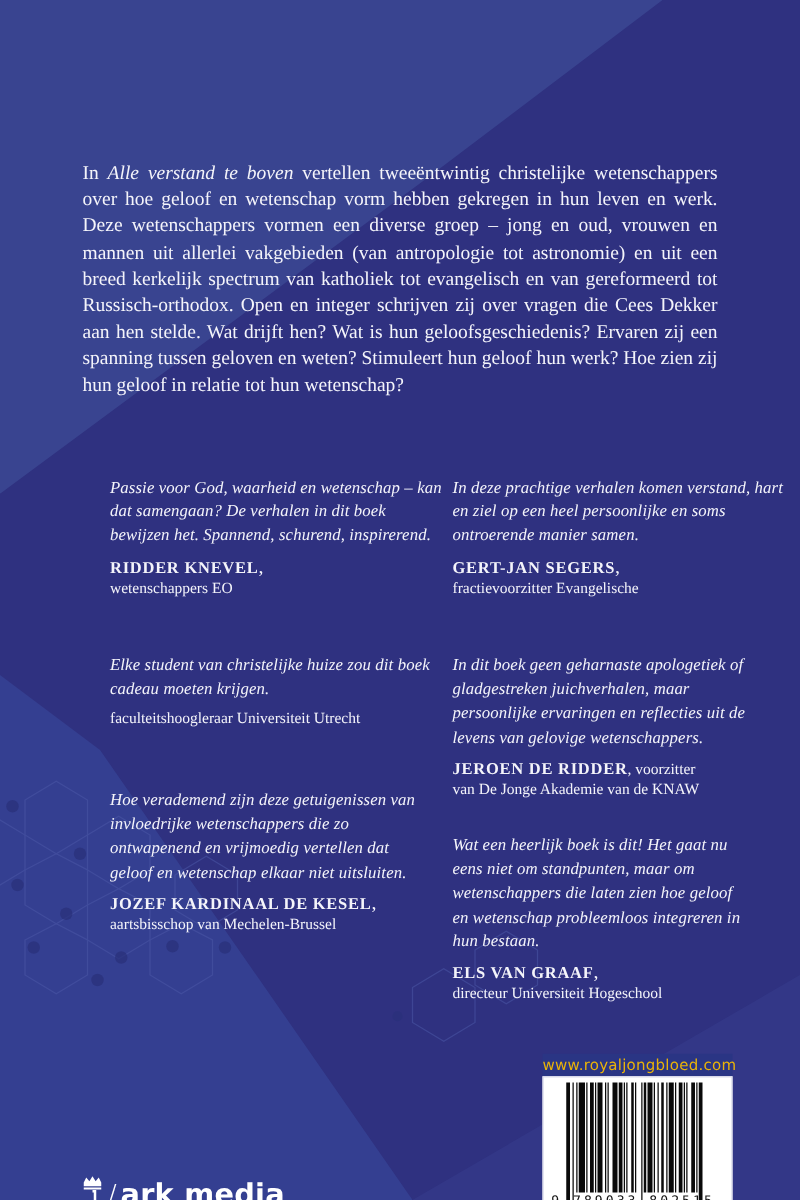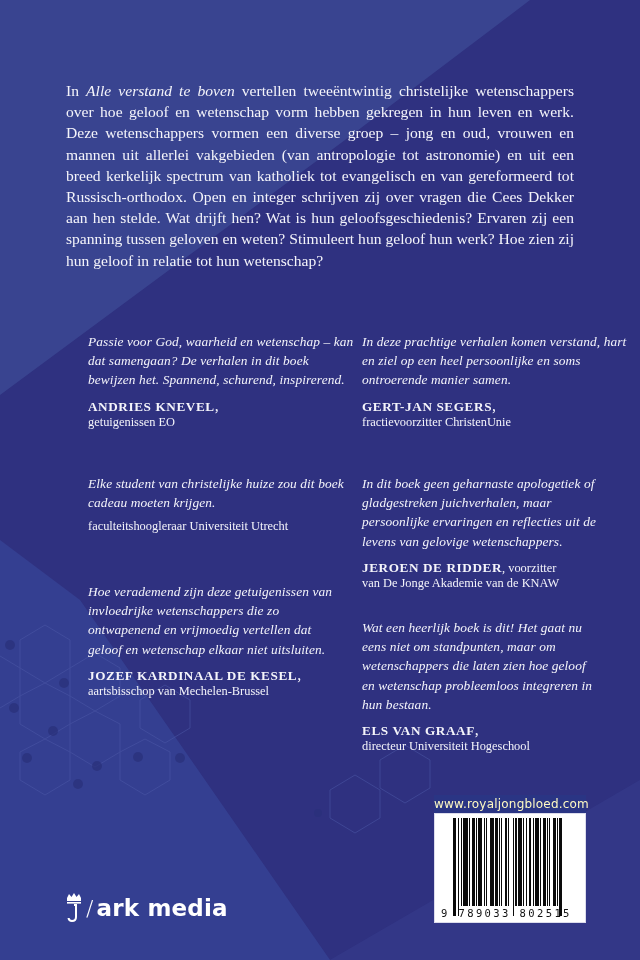--- a/index.html
+++ b/index.html
@@ -20,21 +20,21 @@
       background: #354192;
       clip-path: polygon(0 540px, 80px 600px, 330px 960px, 0 960px);
       opacity: 0.9;
     }
     .bg-light3 {
       position: absolute; inset: 0;
       background: rgba(60,70,150,0.35);
       clip-path: polygon(330px 960px, 640px 780px, 640px 960px);
     }
     .hex-layer { position: absolute; left: 0; top: 0; width: 640px; height: 960px; pointer-events: none; }
-    .content { position: absolute; inset: 0; }
+    .content { position: absolute; inset: 0; margin-top: 48px; }
 
     .intro {
       position: absolute; left: 66px; top: 80px; width: 508px;
       font-size: 15.6px; line-height: 21.2px; text-align: justify;
       text-align-last: left;
     }
     .intro p { margin: 0; }
     .intro .title-italic { font-style: italic; }
 
     .quote {
@@ -48,21 +48,21 @@
       font-weight: bold; font-size: 13.2px; letter-spacing: 0.6px; line-height: 16px;
     }
     .quote .q-role {
       font-size: 12.4px; line-height: 15px;
     }
 
     .barcode-box {
       position: absolute; left: 434px; top: 795px; width: 152px;
     }
     .url-band {
-      background: #2a3584; color: #fef9c3; font-family: "DejaVu Sans", sans-serif;
+      background: #2a3584; color: #eab308; font-family: "DejaVu Sans", sans-serif;
       font-size: 12px; height: 18px; line-height: 18px; text-align: center; letter-spacing: 0.2px;
     }
     .barcode-white {
       background: #ffffff; height: 108px; position: relative; border: 1px solid #dcdcec;
     }
     .bars { position: absolute; left: 18px; top: 4px; width: 126px; height: 94px; display: flex; align-items: flex-start; }
     .bars span { display: block; background: #0a0a0a; }
     .isbn {
       position: absolute; left: 6px; bottom: 3px; width: 140px;
       font-family: "DejaVu Sans Mono", monospace; font-size: 10.5px; color: #111;
@@ -111,28 +111,28 @@
 </svg>
 
 <div class="content">
 
   <div class="intro">
     <p><span>In </span><span class="title-italic">Alle verstand te boven</span><span> vertellen tweeëntwintig christelijke wetenschappers over hoe geloof en wetenschap vorm hebben gekregen in hun leven en werk. Deze wetenschappers vormen een diverse groep – jong en oud, vrouwen en mannen uit allerlei vakgebieden (van antropologie tot astronomie) en uit een breed kerkelijk spectrum van katholiek tot evangelisch en van gereformeerd tot Russisch-orthodox. Open en integer schrijven zij over vragen die Cees Dekker aan hen stelde. Wat drijft hen? Wat is hun geloofsgeschiedenis? Ervaren zij een spanning tussen geloven en weten? Stimuleert hun geloof hun werk? Hoe zien zij hun geloof in relatie tot hun wetenschap?</span></p>
   </div>
 
   <div class="quote" style="left:88px; top:332px;">
     <p class="q-text">Passie voor God, waarheid en wetenschap – kan dat samengaan? De verhalen in dit boek bewijzen het. Spannend, schurend, inspirerend.</p>
-    <div><span class="q-name">ANDRIES KNEVEL</span><span>,</span></div>
-    <div class="q-role">getuigenissen EO</div>
+    <div><span class="q-name">RIDDER KNEVEL</span><span>,</span></div>
+    <div class="q-role">wetenschappers EO</div>
   </div>
 
   <div class="quote" style="left:362px; top:332px;">
     <p class="q-text">In deze prachtige verhalen komen verstand, hart en ziel op een heel persoonlijke en soms ontroerende manier samen.</p>
     <div><span class="q-name">GERT-JAN SEGERS</span><span>,</span></div>
-    <div class="q-role">fractievoorzitter ChristenUnie</div>
+    <div class="q-role">fractievoorzitter Evangelische</div>
   </div>
 
   <div class="quote" style="left:88px; top:474px;">
     <p class="q-text">Elke student van christelijke huize zou dit boek cadeau moeten krijgen.</p>
     <div class="q-role">faculteitshoogleraar Universiteit Utrecht</div>
   </div>
 
   <div class="quote" style="left:362px; top:474px; width:240px;">
     <p class="q-text">In dit boek geen geharnaste apologetiek of gladgestreken juichverhalen, maar persoonlijke ervaringen en reflecties uit de levens van gelovige wetenschappers.</p>
     <div><span class="q-name">JEROEN DE RIDDER</span><span class="q-role">, voorzitter</span></div>

